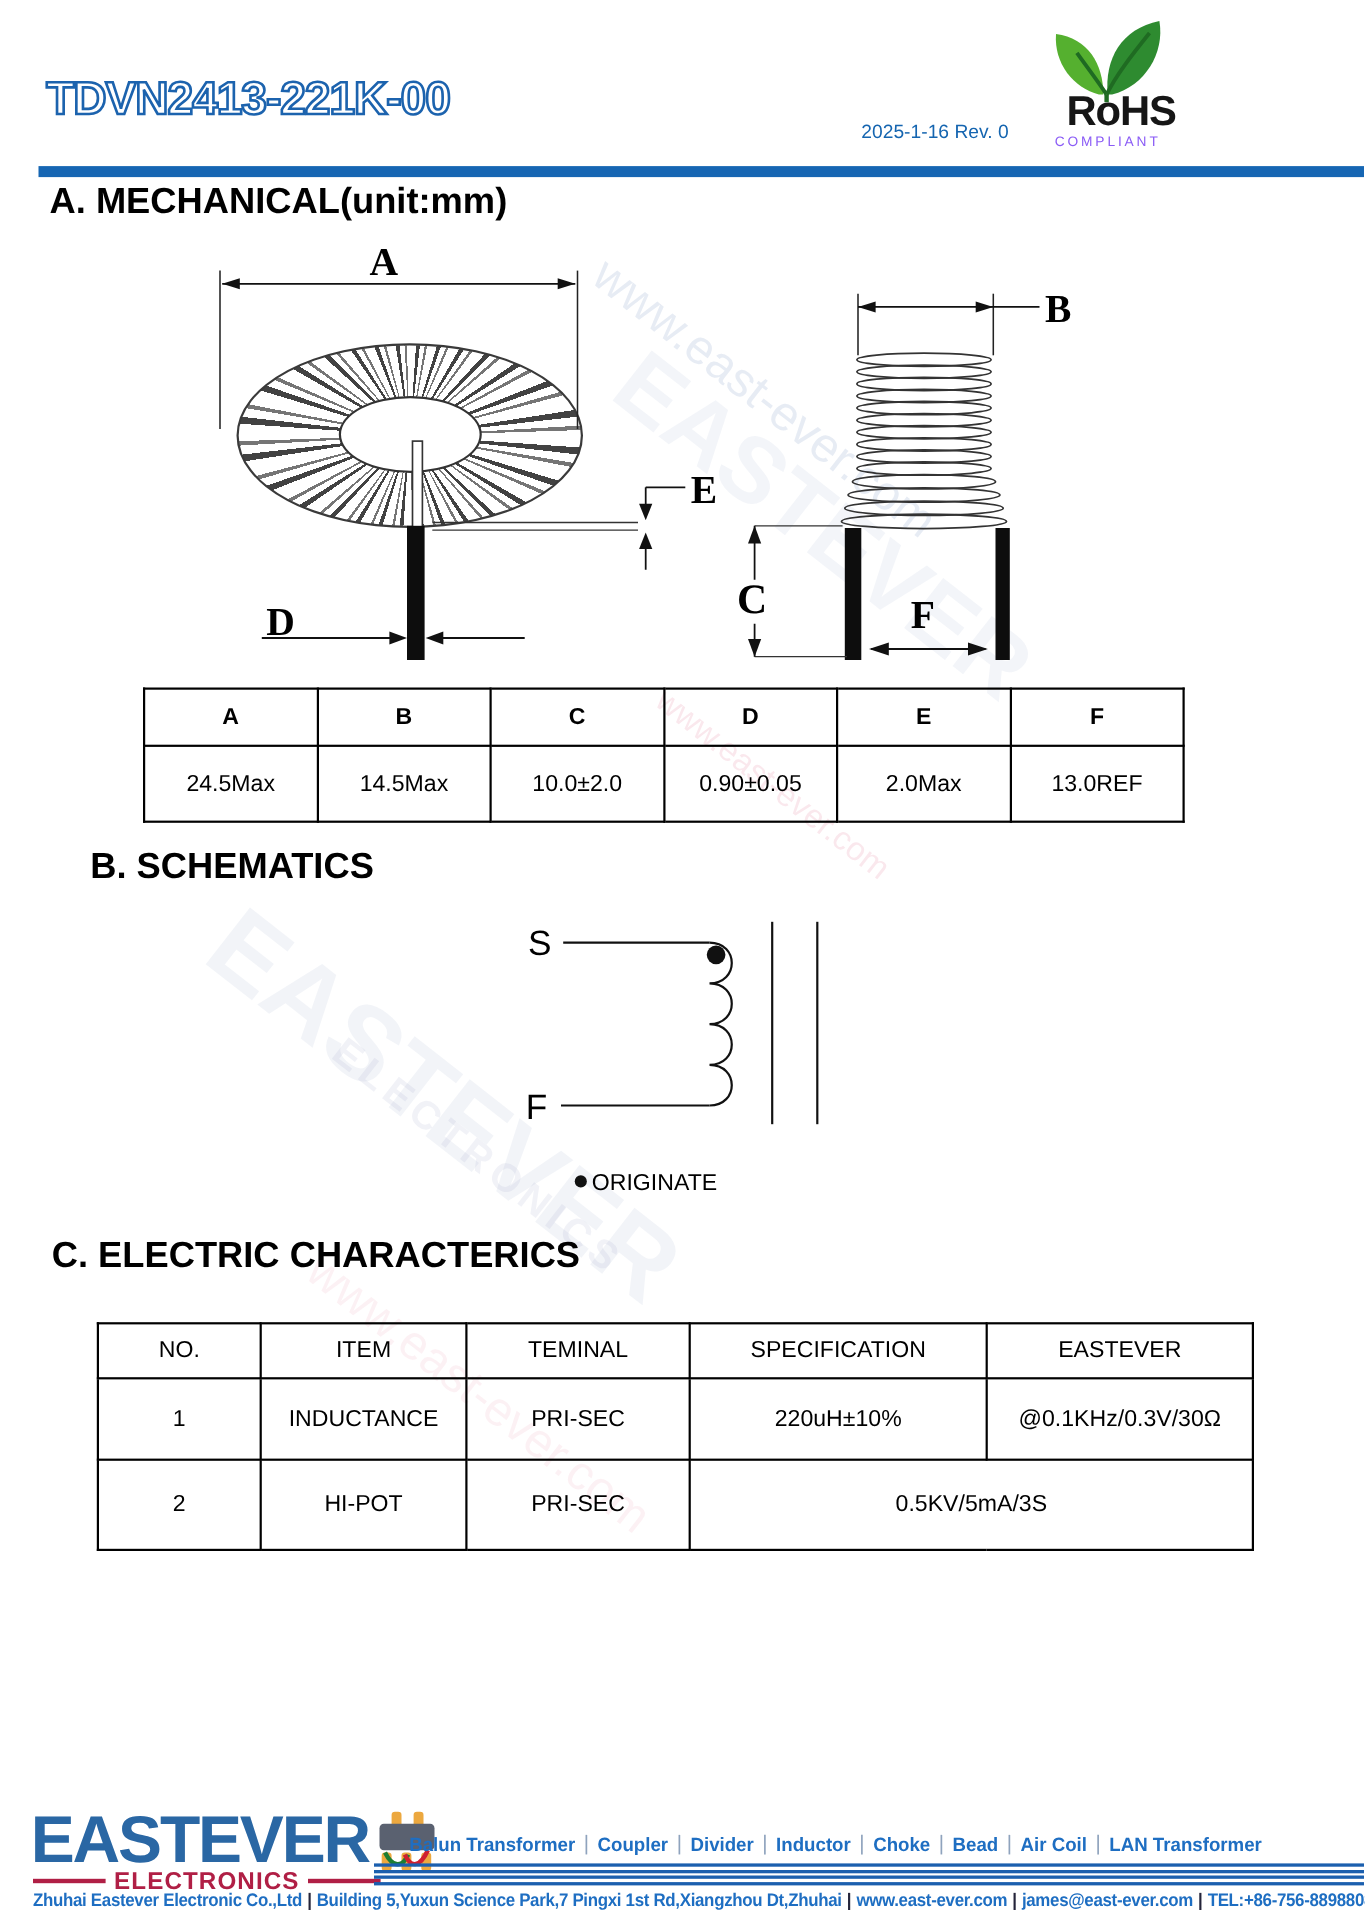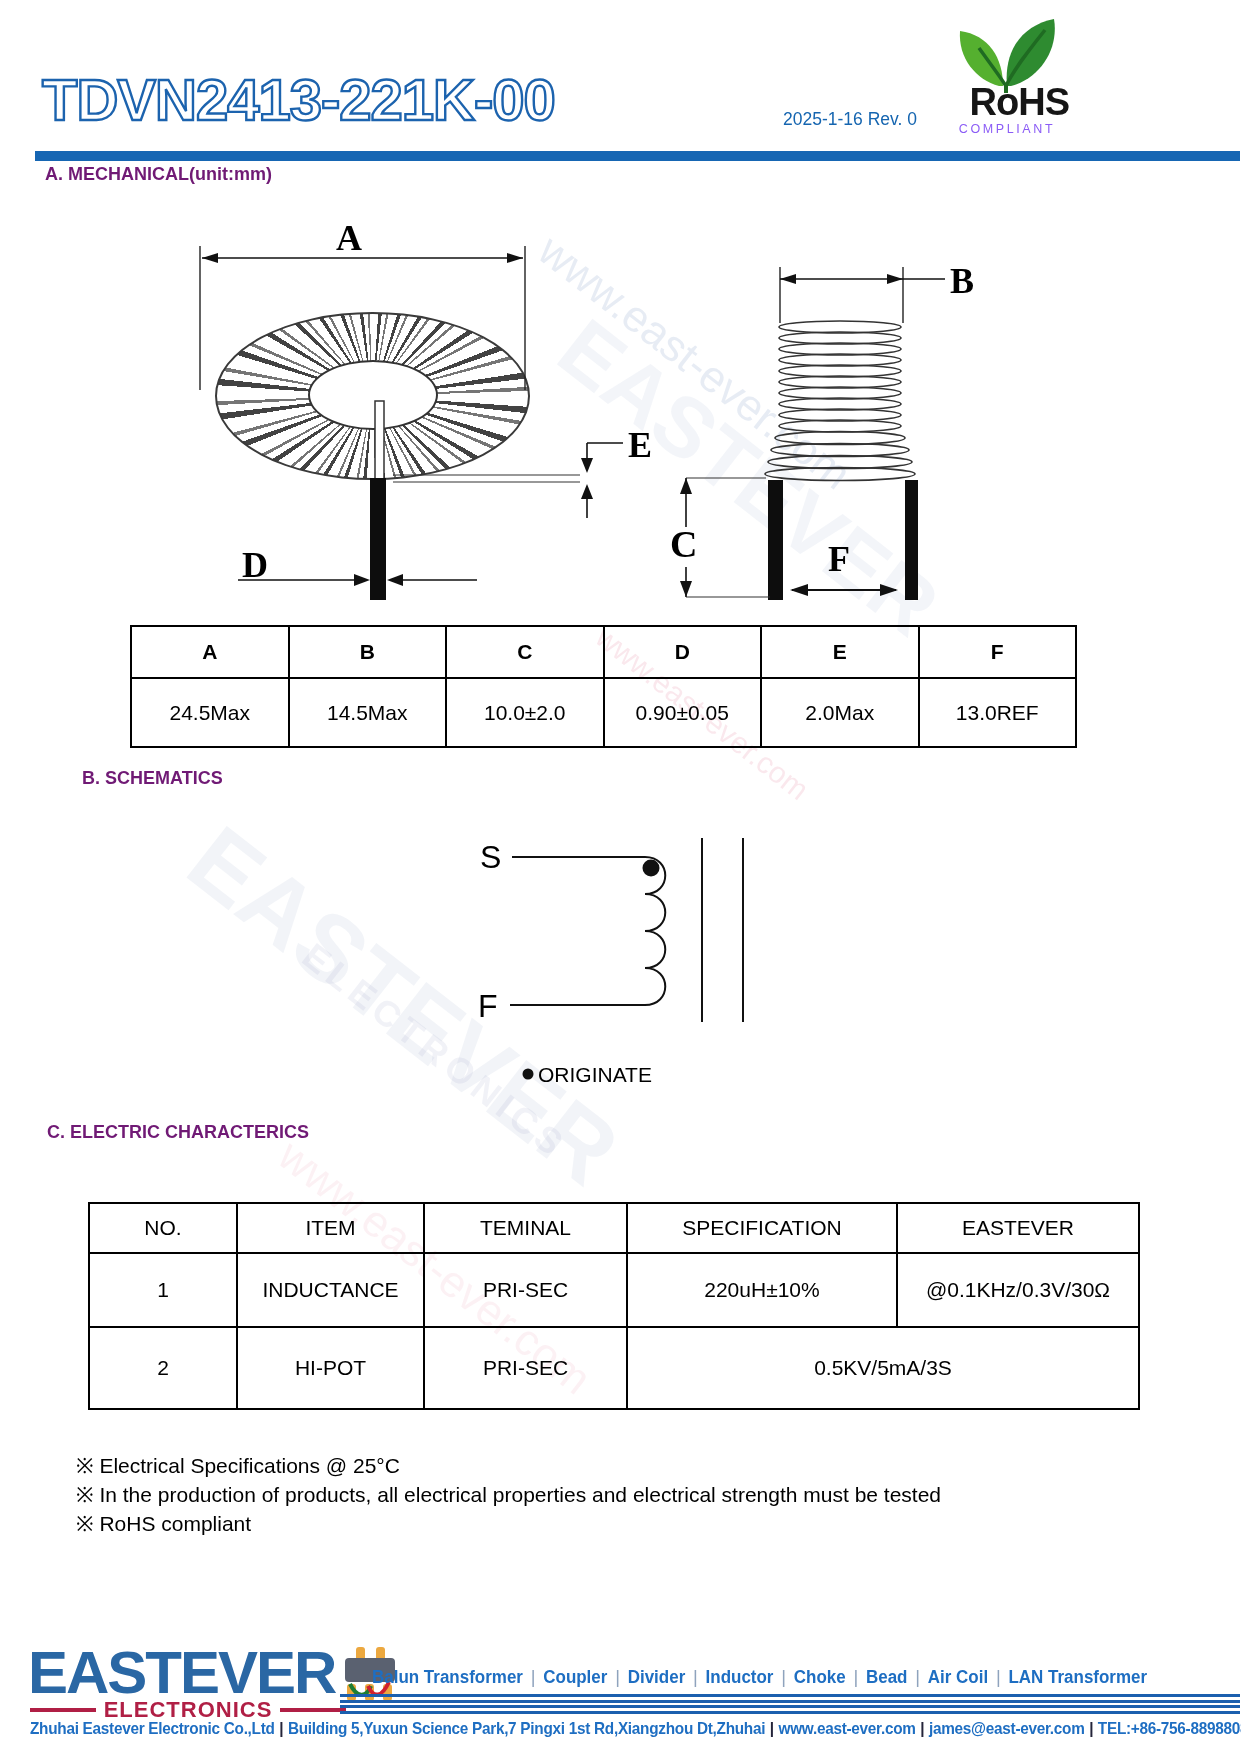--- a/index.html
+++ b/index.html
@@ -18,32 +18,32 @@
   .wm-sub2   { left:320px; top:935px;  font-size:36px; font-weight:bold; color:rgba(158,170,198,0.15); transform:rotate(38deg); letter-spacing:6px; }
   .wm-pink2  { left:300px; top:1130px; font-size:44px; color:rgba(228,138,165,0.12); transform:rotate(38deg); }
 
   
   .product-type {
     position:absolute; left:45px; top:12px;
     font-size:40px; font-weight:bold; letter-spacing:0.5px; color:#1565b0;
   }
   .part-number {
     position:absolute; left:42px; top:66px;
-    font-size:58px; font-weight:bold; letter-spacing:-1px;
+    font-size:42px; font-weight:bold; letter-spacing:-1px;
     color:#ffffff; -webkit-text-stroke:2.4px #1c63ae;
   }
   .revision { position:absolute; left:783px; top:109px; font-size:17.5px; color:#1565b0; }
   .rohs { position:absolute; left:945px; top:14px; width:124px; text-align:center; }
   .rohs-leaves { display:block; margin:0 auto; }
   .rohs-name { font-size:38px; font-weight:900; color:#161616; letter-spacing:-1px; line-height:0.95; margin-top:-10px;text-align:right; }
   .rohs-compliant { font-size:12.5px; letter-spacing:2.6px; color:#8b5cf6; margin-top:2px; }
   .blue-rule { position:absolute; left:35px; top:151px; width:1205px; height:10px; background:#1666b3; }
 
   
-  .sec-title { position:absolute; font-size:18px; font-weight:bold; color:#701a75; }
+  .sec-title { position:absolute; font-size:33px; font-weight:bold; color:#000000; }
   .sec-a { left:45px; top:164px; }
   .sec-b { left:48px; top:768px;margin-left:34px; }
   .sec-c { left:47px; top:1122px; }
 
   
   .mech { position:absolute; left:150px; top:205px; width:880px; height:460px; }
   .toroid {
     position:absolute; left:65px; top:107px; width:315px; height:168px;
     border-radius:50%; border:2px solid #3a3a3a;
     background:
@@ -273,25 +273,20 @@
     </tr>
     <tr class="r2">
       <td>2</td>
       <td>HI-POT</td>
       <td>PRI-SEC</td>
       <td colspan="2">0.5KV/5mA/3S</td>
     </tr>
   </tbody>
     </table>
 
-  <div class="notes">
-    <div>※ Electrical Specifications @ 25°C</div>
-    <div>※ In the production of products, all electrical properties and electrical strength must be tested</div>
-    <div>※ RoHS compliant</div>
-  </div>
 
   <div class="logo-name">EASTEVER</div>
   <div class="logo-sub-row">
     <div class="logo-dash"></div>
     <div class="logo-sub">ELECTRONICS</div>
     <div class="logo-dash"></div>
   </div>
 
   <svg class="xfmr-icon" width="52" height="56" viewBox="0 0 52 56">
     <rect x="12" y="1" width="9" height="16" rx="3" fill="#eca83f"></rect>

